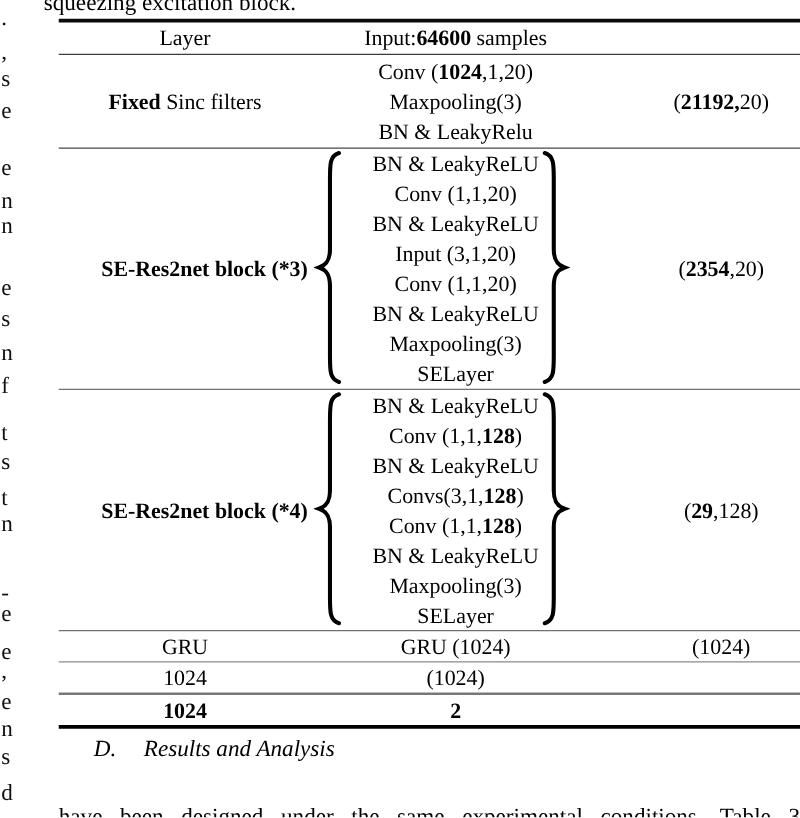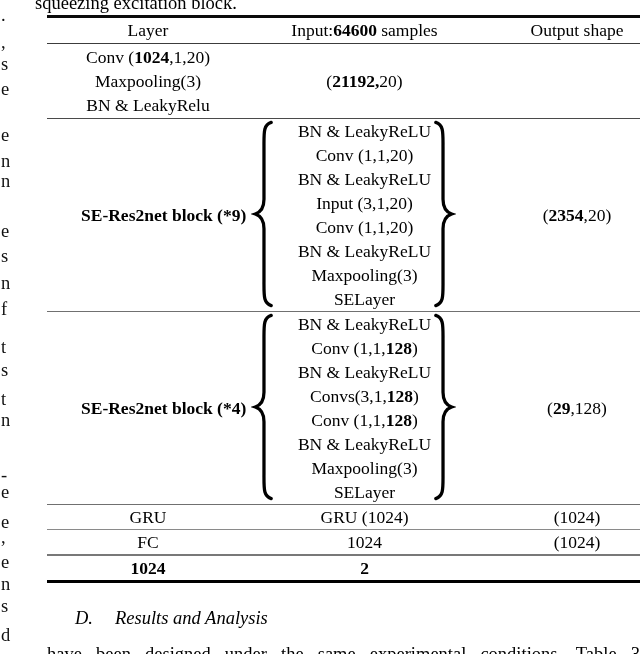--- a/index.html
+++ b/index.html
@@ -29,21 +29,21 @@
   .r-se2 .line,.r-se4 .line{line-height:24px;}
   .r-gru{height:24px;border-bottom:1.5px solid #8a8a8a;}
   .r-fc{height:24px;border-bottom:2px solid #787878;}
   .r-out{height:24px;}
   .layer{white-space:nowrap;}
   .bracewrap{position:relative;align-self:stretch;display:flex;align-items:center;justify-content:center;}
   .brace{position:absolute;top:1px;height:calc(100% - 4px);width:25px;}
   .brace.bl{left:36px;}
   .brace.br{right:24px;}
   
-  .dheading{position:absolute;left:75px;top:608px;font-size:18.5px;font-style:italic;white-space:nowrap;text-align:right;}
+  .dheading{position:absolute;left:75px;top:590px;font-size:18.5px;font-style:italic;white-space:nowrap;text-align:right;}
   .dheading .dtitle{margin-left:22px;}
   .para{position:absolute;left:47px;width:593px;font-size:18.5px;}
   .p1{top:613px;padding-left:52px;width:541px;}
   .p1 .line{line-height:22px;text-align:justify;text-align-last:justify;white-space:normal;}
   .p2{top:643px;line-height:22px;text-align:justify;text-align-last:justify;}
 </style>
 </head>
 <body>
 
 <div id="page">
@@ -78,39 +78,39 @@
 
   <div class="tbl">
 
     <div class="trow head">
       <div class="cell">
           <div class="line"><span>Layer</span></div>
         </div>
       <div class="cell">
           <div class="line"><span>Input:</span><span class="b">64600</span><span> samples</span></div>
         </div>
-      <div class="cell">
-          <div class="line"><span>Output shape</span></div>
-        </div>
     </div>
 
     <div class="trow r-fixed">
+      <div class="cell layer">
+          <div class="line"><span class="b">Fixed</span><span> Sinc filters</span></div>
+        </div>
       <div class="cell">
           <div class="line"><span>Conv (</span><span class="b">1024</span><span>,1,20)</span></div>
           <div class="line"><span>Maxpooling(3)</span></div>
           <div class="line"><span>BN &amp; LeakyRelu</span></div>
         </div>
       <div class="cell">
           <div class="line"><span>(</span><span class="b">21192,</span><span>20)</span></div>
         </div>
     </div>
 
     <div class="trow r-se2">
       <div class="cell layer">
-          <div class="line"><span class="b">SE-Res2net block (*9)</span></div>
+          <div class="line"><span class="b">SE-Res2net block (*3)</span></div>
         </div>
       <div class="cell bracewrap">
         <svg class="brace bl" viewBox="0 0 26 192" preserveAspectRatio="none">
           <path d="M 21 2.5 C 13 5 13.5 12 13.5 27 L 13.5 81 C 13.5 90 10.5 94 4.5 96 C 10.5 98 13.5 102 13.5 111 L 13.5 165 C 13.5 180 13 187 21 189.5" fill="none" stroke="#000" stroke-width="3.4" stroke-linecap="round"></path>
         </svg>
         <div class="cell">
             <div class="line"><span>BN &amp; LeakyReLU</span></div>
             <div class="line"><span>Conv (1,1,20)</span></div>
             <div class="line"><span>BN &amp; LeakyReLU</span></div>
             <div class="line"><span>Input (3,1,20)</span></div>
@@ -165,23 +165,20 @@
         </div>
       <div class="cell">
           <div class="line"><span>GRU (1024)</span></div>
         </div>
       <div class="cell">
           <div class="line"><span>(1024)</span></div>
         </div>
     </div>
 
     <div class="trow r-fc">
-      <div class="cell layer">
-          <div class="line"><span>FC</span></div>
-        </div>
       <div class="cell">
           <div class="line"><span>1024</span></div>
         </div>
       <div class="cell">
           <div class="line"><span>(1024)</span></div>
         </div>
     </div>
 
     <div class="trow r-out">
       <div class="cell">

